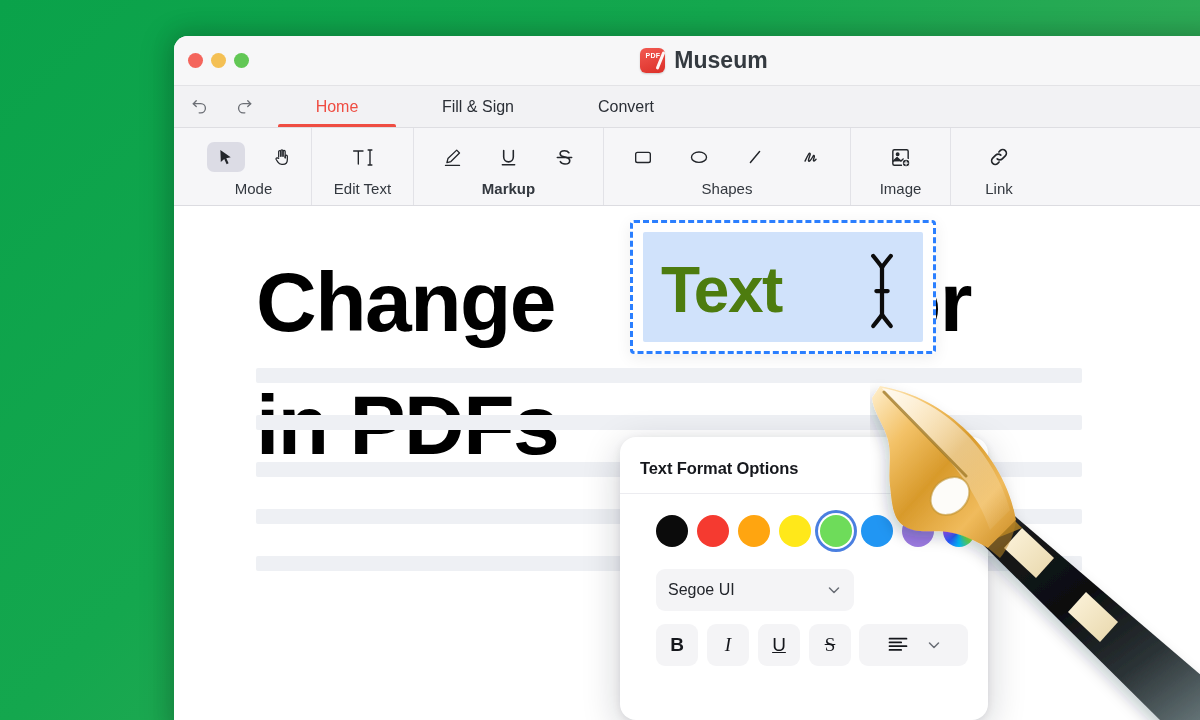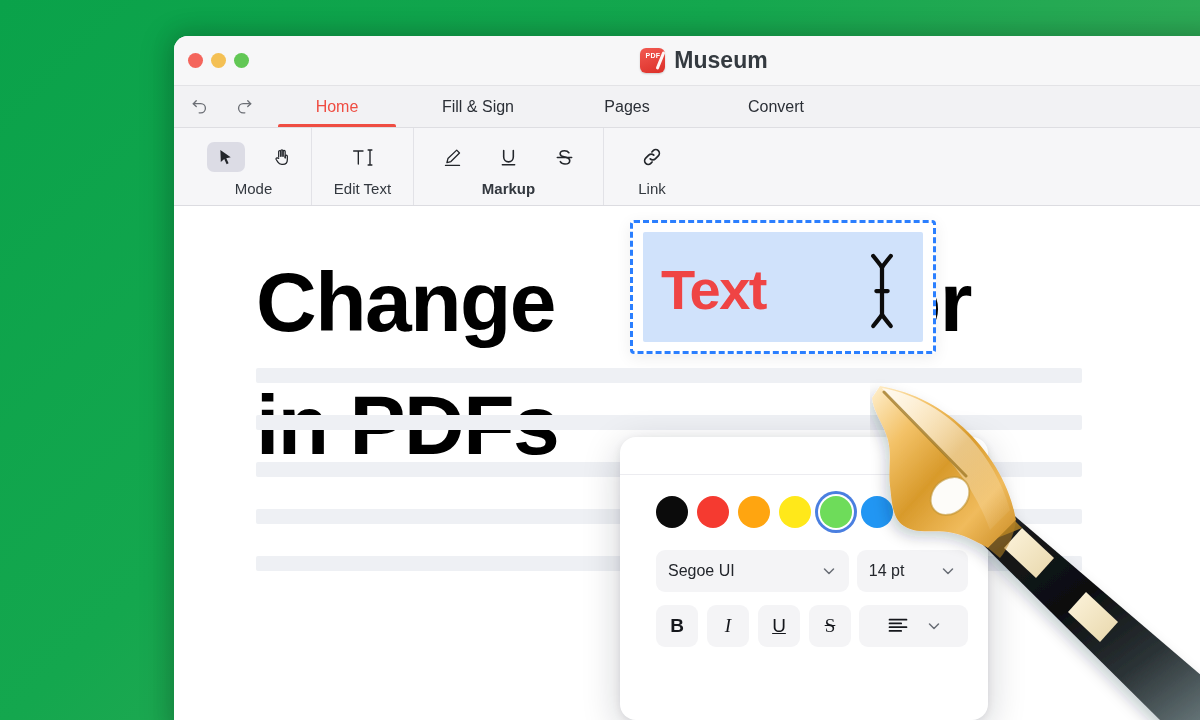--- a/index.html
+++ b/index.html
@@ -149,23 +149,23 @@
     box-shadow: 0 4px 16px rgba(0,0,0,.07);
   }
   #text-selection .highlight {
     position: absolute; left: 10px; top: 9px;
     right: 10px; bottom: 9px;
     background: #d0e2fb;
     border-radius: 2px;
   }
   #selected-text {
     position: absolute; left: 28px; top: 9px;
-    font-size: 56px; font-weight: bold; line-height: 116px;
+    font-size: 64px; font-weight: bold; line-height: 116px;
     letter-spacing: -1.5px;
-    color: #ef4444;
+    color: #4d7c0f;
   }
   #text-caret {
     position: absolute; right: 36px; top: 26px;
     width: 30px; height: 84px; color: #0c0c0c;
   }
 
   
   .doc-line {
     position: absolute; left: 82px;
     height: 15px; background: #eef0f4; border-radius: 2px;
@@ -265,21 +265,20 @@
       </span>
       <span class="hist-icon">
         <svg viewBox="0 0 24 24" width="20" height="20" fill="none" stroke="currentColor" stroke-width="1.6" stroke-linecap="round" stroke-linejoin="round">
           <path d="M20 8h-9a5.5 5.5 0 0 0 0 11h2"></path>
             <polyline points="16.5,4.5 20,8 16.5,11.5"></polyline>
         </svg>
       </span>
     </div>
     <div class="tab active" style="width:134px">Home</div>
     <div class="tab" style="width:148px">Fill &amp; Sign</div>
-    <div class="tab" style="width:150px">Pages</div>
     <div class="tab" style="width:148px">Convert</div>
   </div>
 
   <div id="ribbon">
 
     <div class="ribbon-group" id="grp-mode">
       <div class="group-icons">
         <span class="tool-btn selected">
           <svg viewBox="0 0 24 24" width="19" height="19" fill="currentColor">
               <path d="M5.5 2.6 18.6 11.8l-5.6 1.1 2.9 6.4-2.5 1.2-3-6.5-4.3 3.6z"></path>
@@ -326,22 +325,61 @@
         <span class="tool-btn">
           <svg viewBox="0 0 24 24" width="21" height="21" fill="none" stroke="currentColor" stroke-width="1.8" stroke-linecap="round">
             <path d="M17 6.6c-1-1.6-2.8-2.4-5-2.4-3 0-5 1.4-5 3.5 0 1.9 1.6 2.9 4.4 3.6l2.2.5c2.8.7 4.4 1.8 4.4 3.8 0 2.3-2.2 3.8-5.4 3.8-2.4 0-4.4-.9-5.4-2.6"></path>
             <path d="M3.8 12h16.4"></path>
           </svg>
         </span>
       </div>
       <div class="group-label">Markup</div>
     </div>
 
-
-
+    <div class="ribbon-group" id="grp-shapes">
+      <div class="group-icons">
+        <span class="tool-btn">
+          <svg viewBox="0 0 24 24" width="22" height="22" fill="none" stroke="currentColor" stroke-width="1.5">
+              <rect x="4" y="7" width="16" height="11" rx="2"></rect>
+            </svg>
+        </span>
+        <span class="tool-btn">
+          <svg viewBox="0 0 24 24" width="22" height="22" fill="none" stroke="currentColor" stroke-width="1.5">
+              <ellipse cx="12" cy="12.2" rx="8.2" ry="5.6"></ellipse>
+            </svg>
+        </span>
+        <span class="tool-btn">
+          <svg viewBox="0 0 24 24" width="22" height="22" fill="none" stroke="currentColor" stroke-width="1.6" stroke-linecap="round">
+              <path d="M17 6 7 18"></path>
+            </svg>
+        </span>
+        <span class="tool-btn">
+          <svg viewBox="0 0 24 24" width="22" height="22" fill="none" stroke="currentColor" stroke-width="1.5" stroke-linecap="round" stroke-linejoin="round">
+            <path d="M5.5 16.5c1.6-3.6 3-6.4 4.3-8.3.9-1.3 1.8.2 1.1 2-.7 2-1.7 4.2-1.7 5.5 0 1.2 1 1.2 1.9.2 1.2-1.3 2.4-3.4 3.3-5 .7-1.3 1.6-.3 1.2 1.1-.3 1.2-1 2.7-1 3.6 0 .9.9.9 1.6.2l1.3-1.3"></path>
+          </svg>
+        </span>
+      </div>
+      <div class="group-label">Shapes</div>
+    </div>
+
+
+    <div class="ribbon-group" id="grp-image">
+      <div class="group-icons">
+        <span class="tool-btn">
+          <svg viewBox="0 0 24 24" width="23" height="23" fill="none" stroke="currentColor" stroke-width="1.5" stroke-linejoin="round">
+            <path d="M20 13.5V5.6A1.6 1.6 0 0 0 18.4 4H5.6A1.6 1.6 0 0 0 4 5.6v12.8A1.6 1.6 0 0 0 5.6 20h8"></path>
+            <path d="M4 16.2 8.4 12l4 3.7 2.4-2.2 2.6 2.3" fill="currentColor" stroke="currentColor" stroke-width="1.4"></path>
+            <circle cx="9" cy="8.6" r="1.3" fill="currentColor"></circle>
+            <circle cx="17.8" cy="17.8" r="4" fill="currentColor" stroke="#f6f6f8" stroke-width="1.3"></circle>
+            <path d="M17.8 15.9v3.8M15.9 17.8h3.8" stroke="#f6f6f8" stroke-width="1.3" stroke-linecap="round"></path>
+          </svg>
+        </span>
+      </div>
+      <div class="group-label">Image</div>
+    </div>
 
     <div class="ribbon-group" id="grp-link">
       <div class="group-icons">
         <span class="tool-btn">
           <svg viewBox="0 0 24 24" width="24" height="24" fill="none" stroke="currentColor" stroke-width="1.7" stroke-linecap="round">
             <path d="M10.2 13.8a3.6 3.6 0 0 0 5.1 0l3-3a3.6 3.6 0 0 0-5.1-5.1l-1.3 1.3"></path>
             <path d="M13.8 10.2a3.6 3.6 0 0 0-5.1 0l-3 3a3.6 3.6 0 0 0 5.1 5.1l1.3-1.3"></path>
           </svg>
         </span>
       </div>
@@ -371,44 +409,37 @@
 
     <div class="doc-line" style="top:162px; width:826px;"></div>
     <div class="doc-line" style="top:209px; width:826px;"></div>
     <div class="doc-line" style="top:256px; width:826px;"></div>
     <div class="doc-line" style="top:303px; width:826px;"></div>
     <div class="doc-line" style="top:350px; width:826px;"></div>
   </div>
 </div>
 
 <div id="format-panel">
+  <div id="panel-title">Text Format Options</div>
   <div id="panel-divider"></div>
 
   <div id="swatch-row">
     <div class="swatch" style="background:#0b0b0b"></div>
     <div class="swatch" style="background:#f53a30"></div>
     <div class="swatch" style="background:#ffa510"></div>
     <div class="swatch" style="background:#ffe81a"></div>
     <div class="swatch selected" style="background:#6edc5a"></div>
     <div class="swatch" style="background:#2196f3"></div>
     <div class="swatch" style="background:#9b7ae0"></div>
     <div class="swatch wheel"></div>
   </div>
 
   <div class="panel-row" id="row-font">
     <div class="select-box" id="font-select">
       <span class="val">Segoe UI</span>
-      <span class="chev">
-        <svg viewBox="0 0 16 16" width="16" height="16" fill="none" stroke="currentColor" stroke-width="1.5" stroke-linecap="round" stroke-linejoin="round">
-            <polyline points="3.5,6 8,10.5 12.5,6"></polyline>
-          </svg>
-      </span>
-    </div>
-    <div class="select-box" id="size-select">
-      <span class="val">14 pt</span>
       <span class="chev">
         <svg viewBox="0 0 16 16" width="16" height="16" fill="none" stroke="currentColor" stroke-width="1.5" stroke-linecap="round" stroke-linejoin="round">
             <polyline points="3.5,6 8,10.5 12.5,6"></polyline>
           </svg>
       </span>
     </div>
   </div>
 
   <div class="panel-row" id="row-style">
     <div style="display:flex; gap:9px;">

